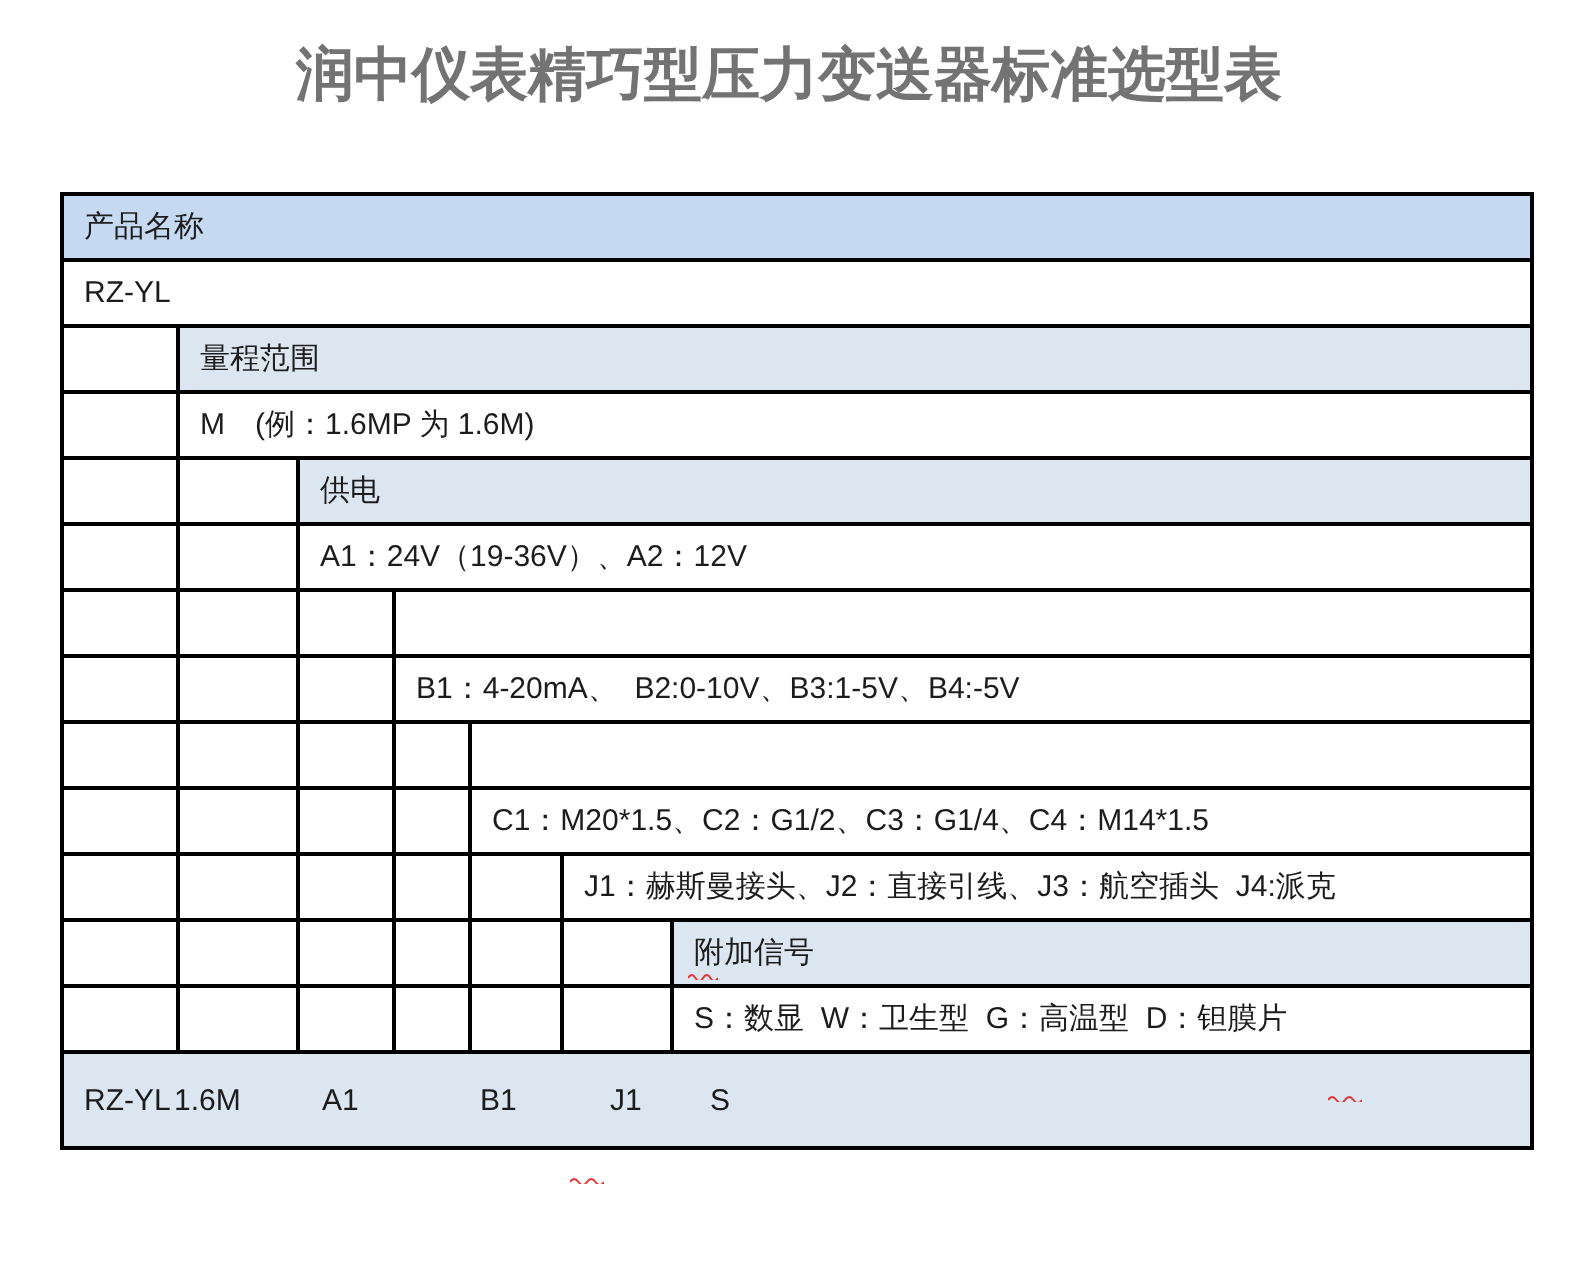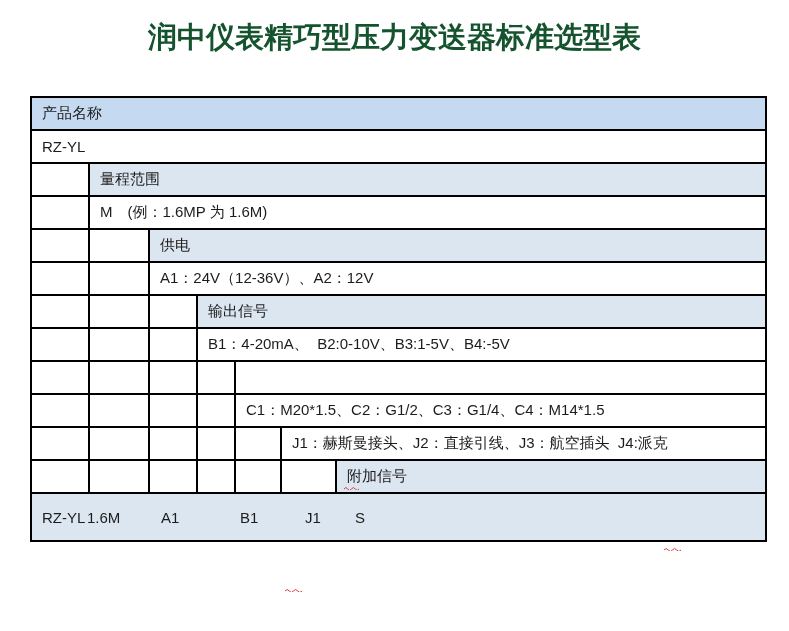--- a/index.html
+++ b/index.html
@@ -11,21 +11,21 @@
     color:#1c1c1c;
     overflow:hidden;
   }
   .title{
     position:absolute;top:18px;left:0;right:0;
     text-align:center;
     font-family:"Liberation Serif","DejaVu Serif",serif;
     font-weight:bold;
     font-size:29px;
     letter-spacing:0px;
-    color:#14532d;
+    color:#737373;
   }
   .seltable{
     position:absolute;left:30px;top:96px;
     width:737px;
     border:2px solid #000000;
     box-sizing:border-box;
     background:#bef264;
   }
   .trow{
     display:flex;
@@ -112,31 +112,28 @@
       <div class="strip w2"></div>
       <div class="cell hdr">
         <span>供电</span>
       </div>
     </div>
 
     <div class="trow">
       <div class="strip w1"></div>
       <div class="strip w2"></div>
       <div class="cell">
-        <span>A1：24V（12-36V）、A2：12V</span>
-      </div>
-    </div>
-
-    <div class="trow">
-      <div class="strip w1"></div>
-      <div class="strip w2"></div>
-      <div class="strip w3"></div>
-      <div class="cell hdr">
-        <span>输出信号</span>
-      </div>
+        <span>A1：24V（19-36V）、A2：12V</span>
+      </div>
+    </div>
+
+    <div class="trow">
+      <div class="strip w1"></div>
+      <div class="strip w2"></div>
+      <div class="strip w3"></div>
     </div>
 
     <div class="trow">
       <div class="strip w1"></div>
       <div class="strip w2"></div>
       <div class="strip w3"></div>
       <div class="cell">
         <span>B1：4-20mA、  B2:0-10V、B3:1-5V、B4:-5V</span>
       </div>
     </div>
@@ -175,20 +172,31 @@
       <div class="strip w2"></div>
       <div class="strip w3"></div>
       <div class="strip w4"></div>
       <div class="strip w5"></div>
       <div class="strip w6"></div>
       <div class="cell hdr">
         <span>附加信号</span>
       </div>
     </div>
 
+    <div class="trow">
+      <div class="strip w1"></div>
+      <div class="strip w2"></div>
+      <div class="strip w3"></div>
+      <div class="strip w4"></div>
+      <div class="strip w5"></div>
+      <div class="strip w6"></div>
+      <div class="cell">
+        <span>S：数显  W：卫生型  G：高温型  D：钽膜片</span>
+      </div>
+    </div>
 
     <div class="trow example">
       <span class="code" style="left:10px">RZ-YL</span>
       <span class="code" style="left:55px">1.6M</span>
       <span class="code" style="left:129px">A1</span>
       <span class="code" style="left:208px">B1</span>
       <span class="code" style="left:273px">J1</span>
       <span class="code" style="left:323px">S</span>
     </div>
 

